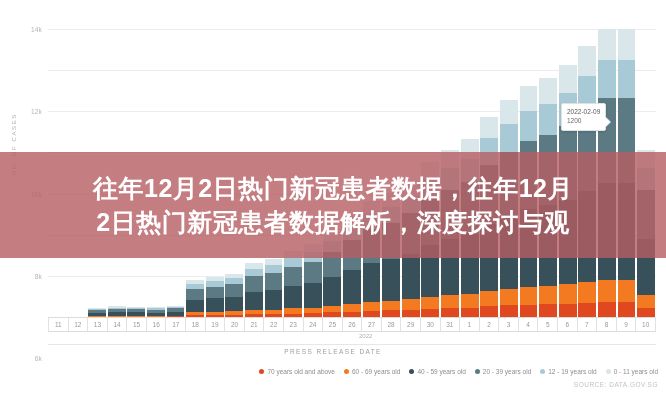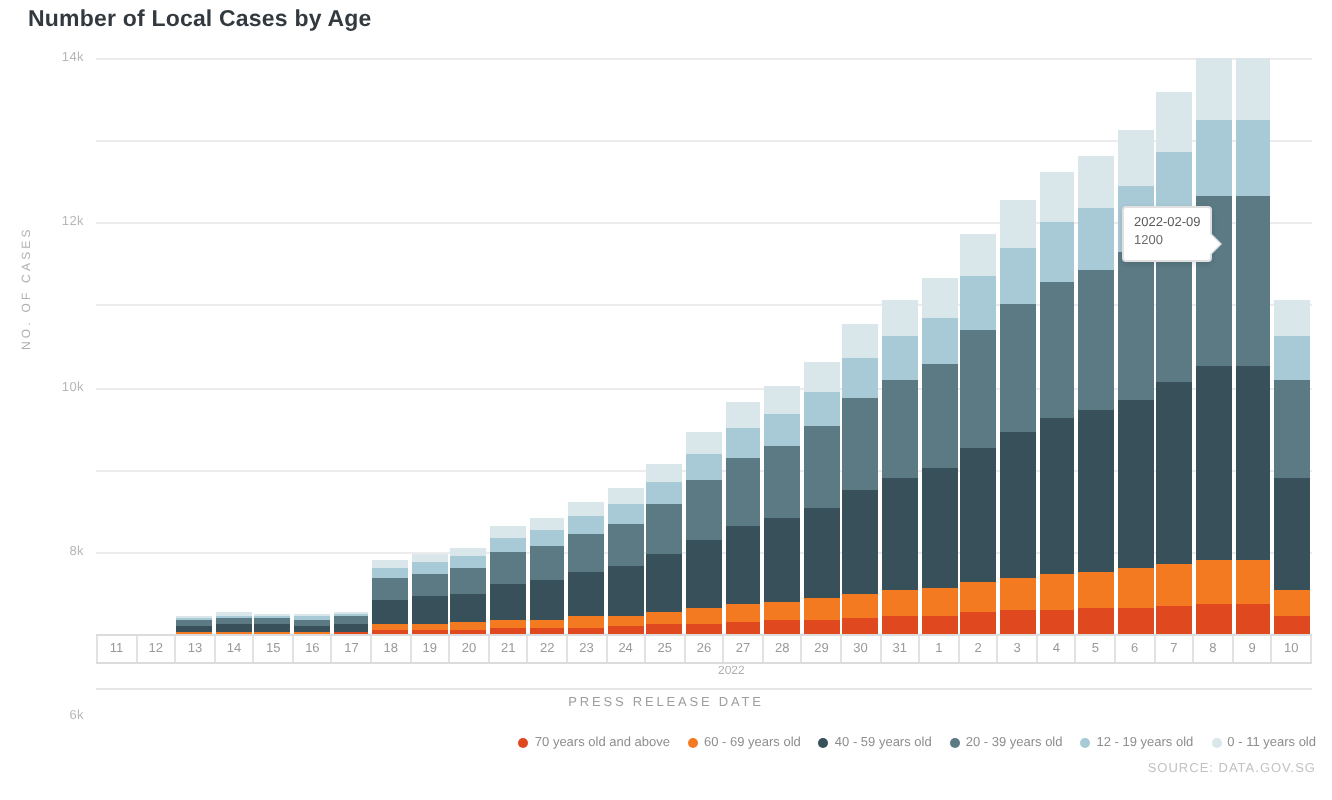--- a/index.html
+++ b/index.html
@@ -209,21 +209,20 @@
     letter-spacing: 0.5px;
     text-align: center;
     white-space: nowrap;
   }
 </style>
 </head>
 <body>
 
 <div id="root">
 
-  <div id="chart-title">Number of Local Cases by Age</div>
 
   <div id="y-axis-title">NO. OF CASES</div>
 
   <div id="plot-area">
     <div id="gridlines">
         <div class="gridline baseline" style="top: 288px;"></div>
         <div class="gridline" style="top: 246.857px;"></div>
         <div class="gridline" style="top: 205.714px;"></div>
         <div class="gridline" style="top: 164.571px;">
           <div class="ytick" style="top: 164.571px;">6k</div>
@@ -544,14 +543,18 @@
         <span>12 - 19 years old</span>
       </div>
       <div class="legend-item">
         <span class="legend-dot" style="background: rgb(217, 230, 234);"></span>
         <span>0 - 11 years old</span>
       </div>
     </div>
 
   <div id="source">SOURCE: DATA.GOV.SG</div>
 
+  <div id="overlay-banner">
+    <div class="overlay-line">往年12月2日热门新冠患者数据，往年12月</div>
+    <div class="overlay-line">2日热门新冠患者数据解析，深度探讨与观</div>
+  </div>
 
 </div>
 
 </body></html>

